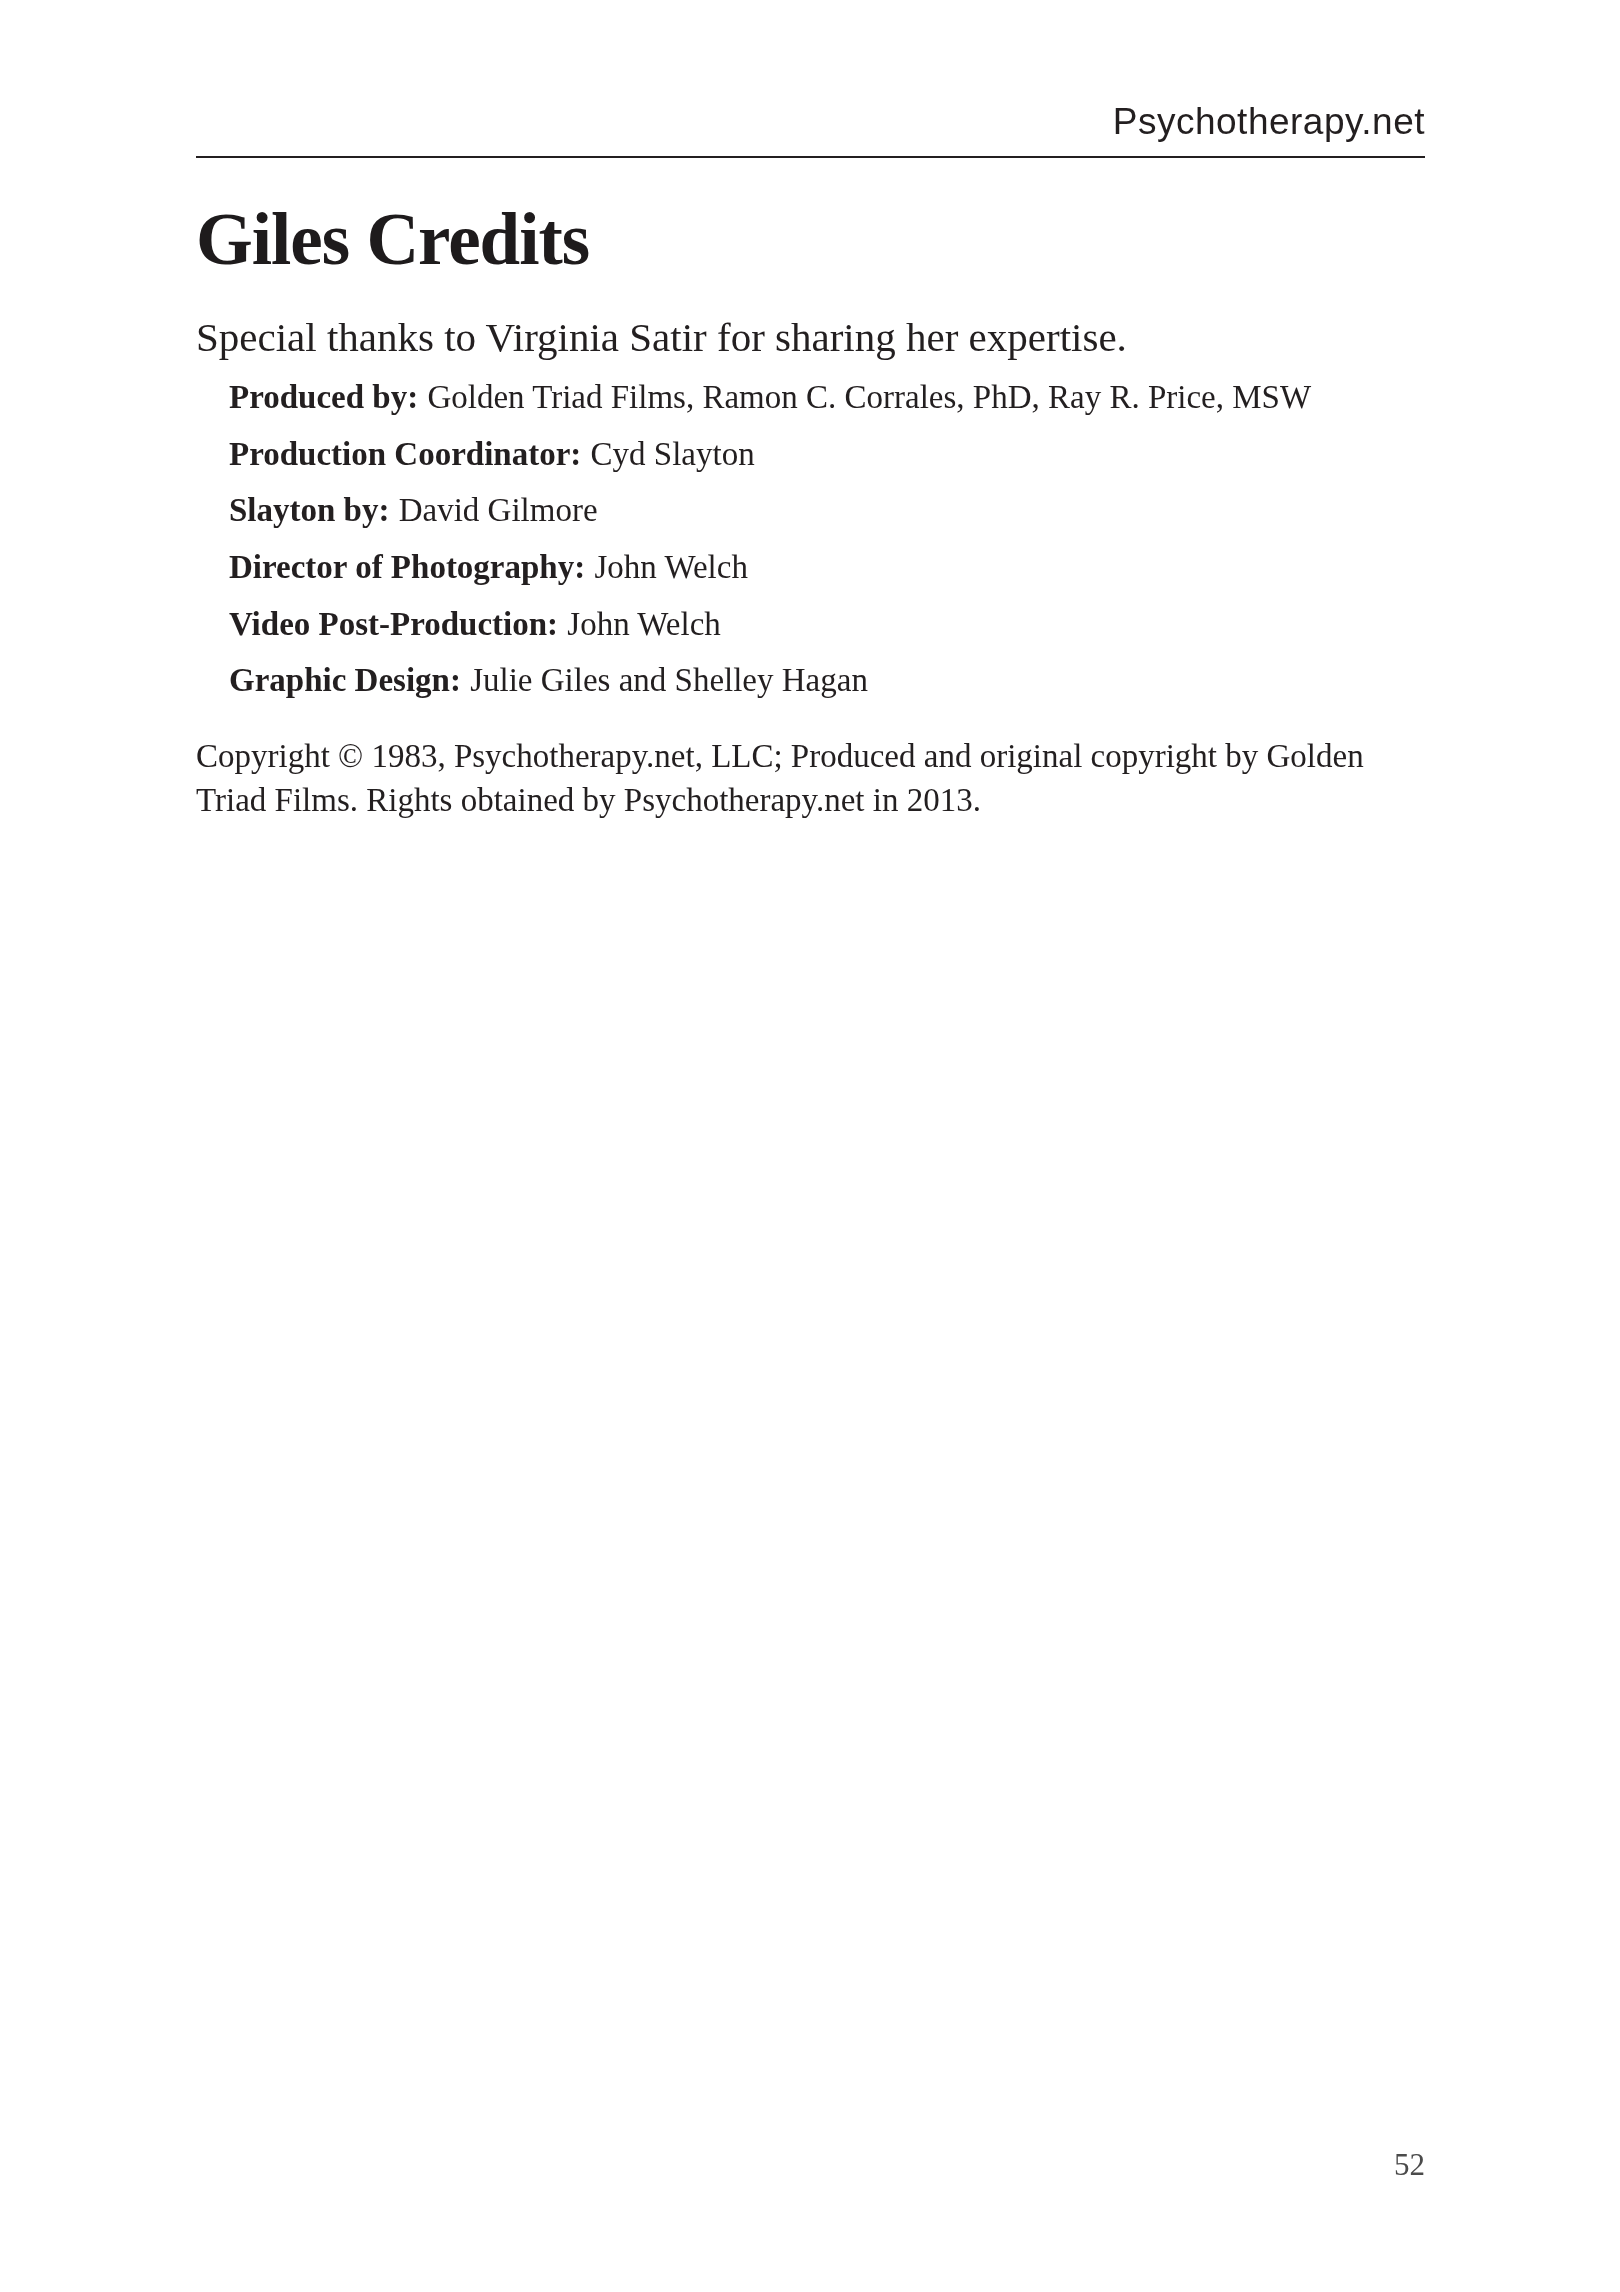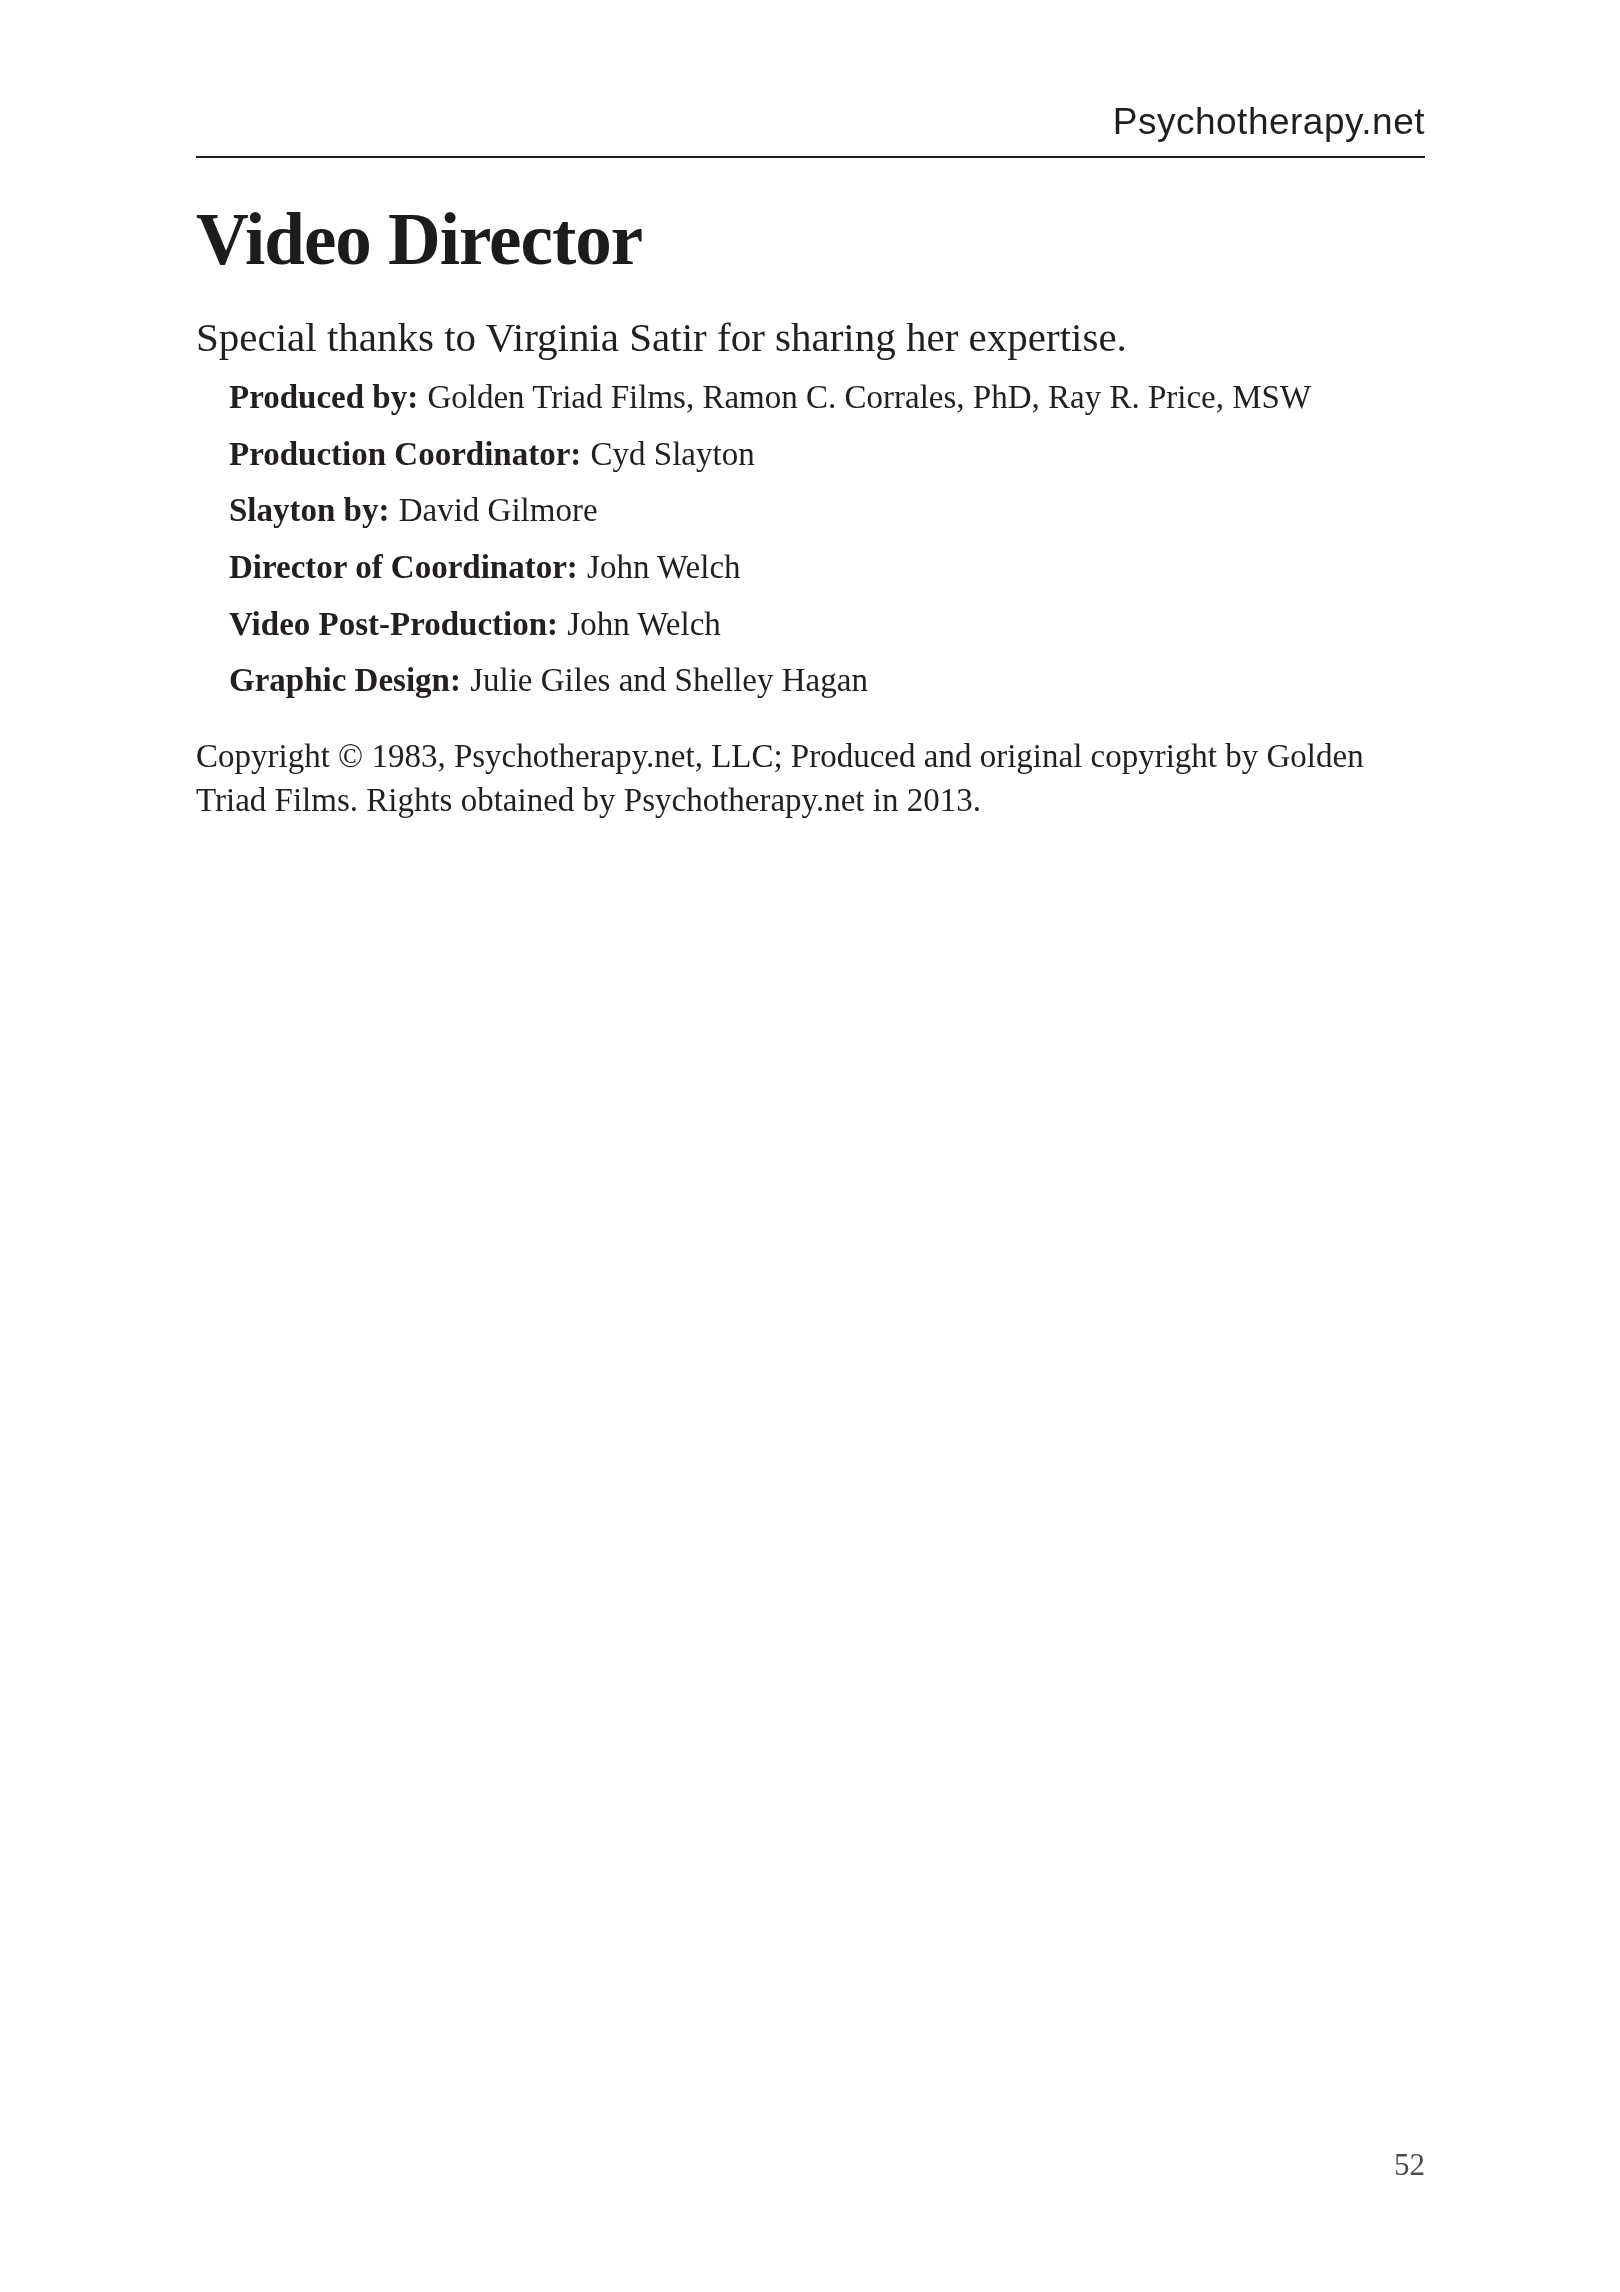--- a/index.html
+++ b/index.html
@@ -83,29 +83,29 @@
 </head>
 <body>
 
 <div class="page">
 
   <div class="header">
     <div class="site-name">Psychotherapy.net</div>
     <hr class="header-rule">
   </div>
 
-  <h1 class="title">Video Director</h1>
+  <h1 class="title">Giles Credits</h1>
 
   <p class="intro">Special thanks to Virginia Satir for sharing her expertise.</p>
 
   <div class="credits">
     <p class="credit"><span class="label">Produced by:</span><span class="value">Golden Triad Films, Ramon C. Corrales, PhD, Ray R. Price, MSW</span></p>
     <p class="credit"><span class="label">Production Coordinator:</span><span class="value">Cyd Slayton</span></p>
     <p class="credit"><span class="label">Slayton by:</span><span class="value">David Gilmore</span></p>
-    <p class="credit"><span class="label">Director of Coordinator:</span><span class="value">John Welch</span></p>
+    <p class="credit"><span class="label">Director of Photography:</span><span class="value">John Welch</span></p>
     <p class="credit"><span class="label">Video Post-Production:</span><span class="value">John Welch</span></p>
     <p class="credit"><span class="label">Graphic Design:</span><span class="value">Julie Giles and Shelley Hagan</span></p>
   </div>
 
   <p class="copyright">Copyright © 1983, Psychotherapy.net, LLC; Produced and original copyright by Golden Triad Films. Rights obtained by Psychotherapy.net in 2013.</p>
 
   <div class="page-number">52</div>
 
 </div>
 

